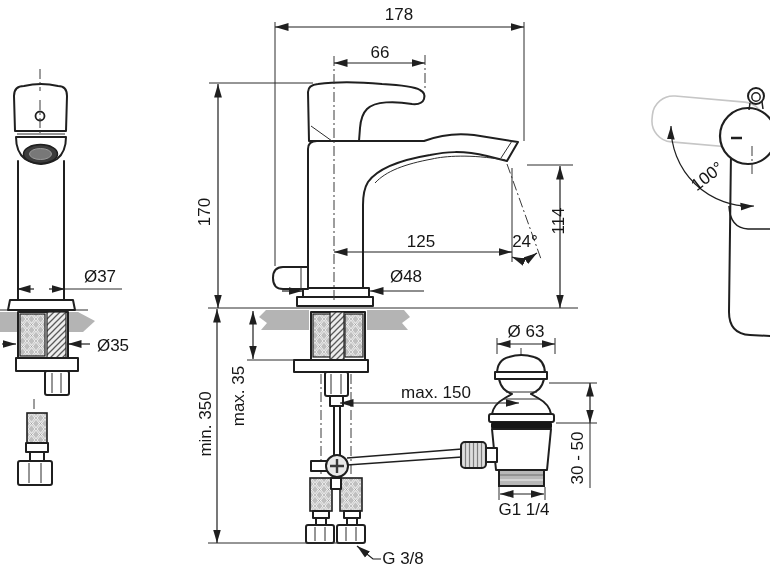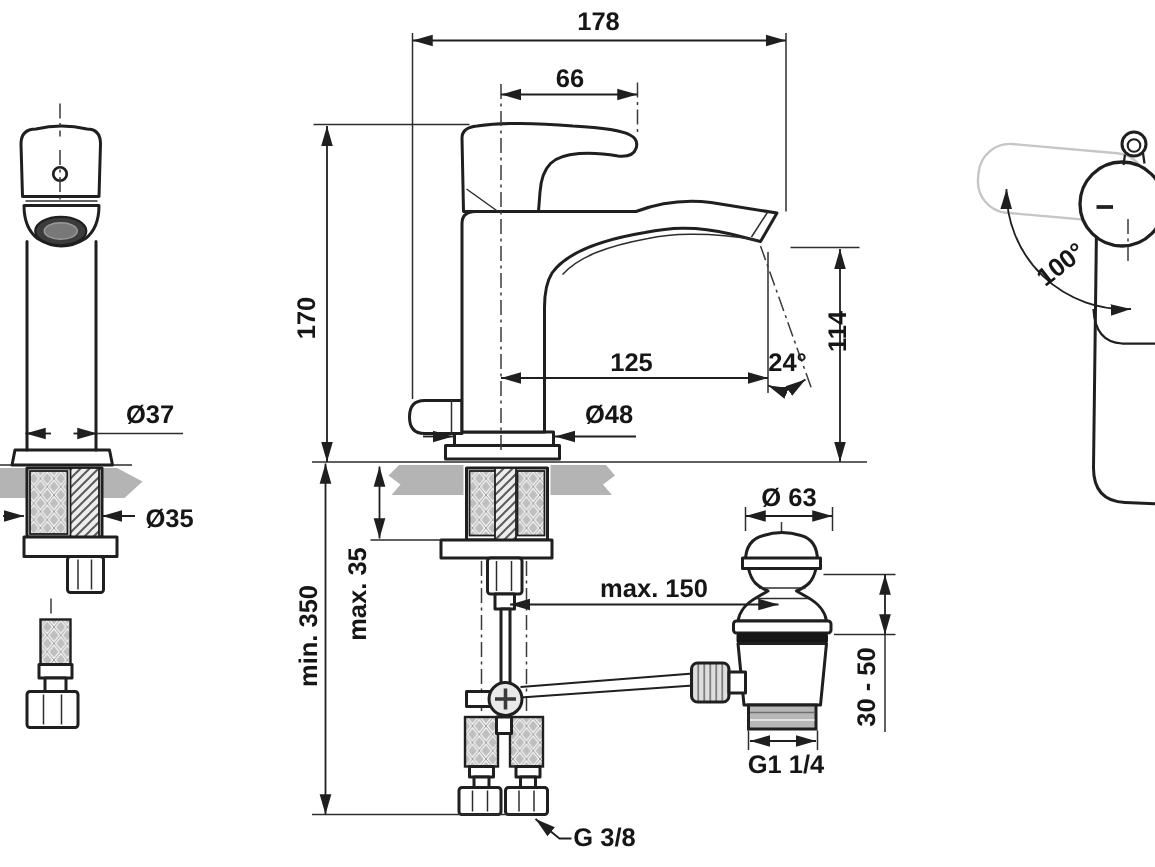--- a/index.html
+++ b/index.html
@@ -1,17 +1,17 @@
 <!DOCTYPE html>
 <html><head>
 <meta charset="utf-8">
 <style>
   html,body{margin:0;padding:0;background:#fff;}
   .stage{position:relative;width:770px;height:578px;background:#ffffff;overflow:hidden;
-         font-family:"Liberation Sans", sans-serif;font-weight:bold;}
+         font-family:"Liberation Sans", sans-serif;}
   svg{display:block}
   .ol   {fill:#ffffff;stroke:#1f1f1f;stroke-width:2;stroke-linejoin:round;}
   .oln  {fill:none;stroke:#1f1f1f;stroke-width:2;stroke-linejoin:round;stroke-linecap:round;}
   .med  {fill:none;stroke:#1f1f1f;stroke-width:1.5;}
   .thin {fill:none;stroke:#2d2d2d;stroke-width:1;}
   .cl   {fill:none;stroke:#3a3a3a;stroke-width:1;stroke-dasharray:10 3 2 3;}
   .dim  {fill:none;stroke:#1f1f1f;stroke-width:1.2;
          marker-start:url(#ah);marker-end:url(#ah);}
   .ldr  {fill:none;stroke:#1f1f1f;stroke-width:1.2;marker-end:url(#ah);}
   .lbl  {font-family:"Liberation Sans",sans-serif;font-size:17px;fill:#161616;}

